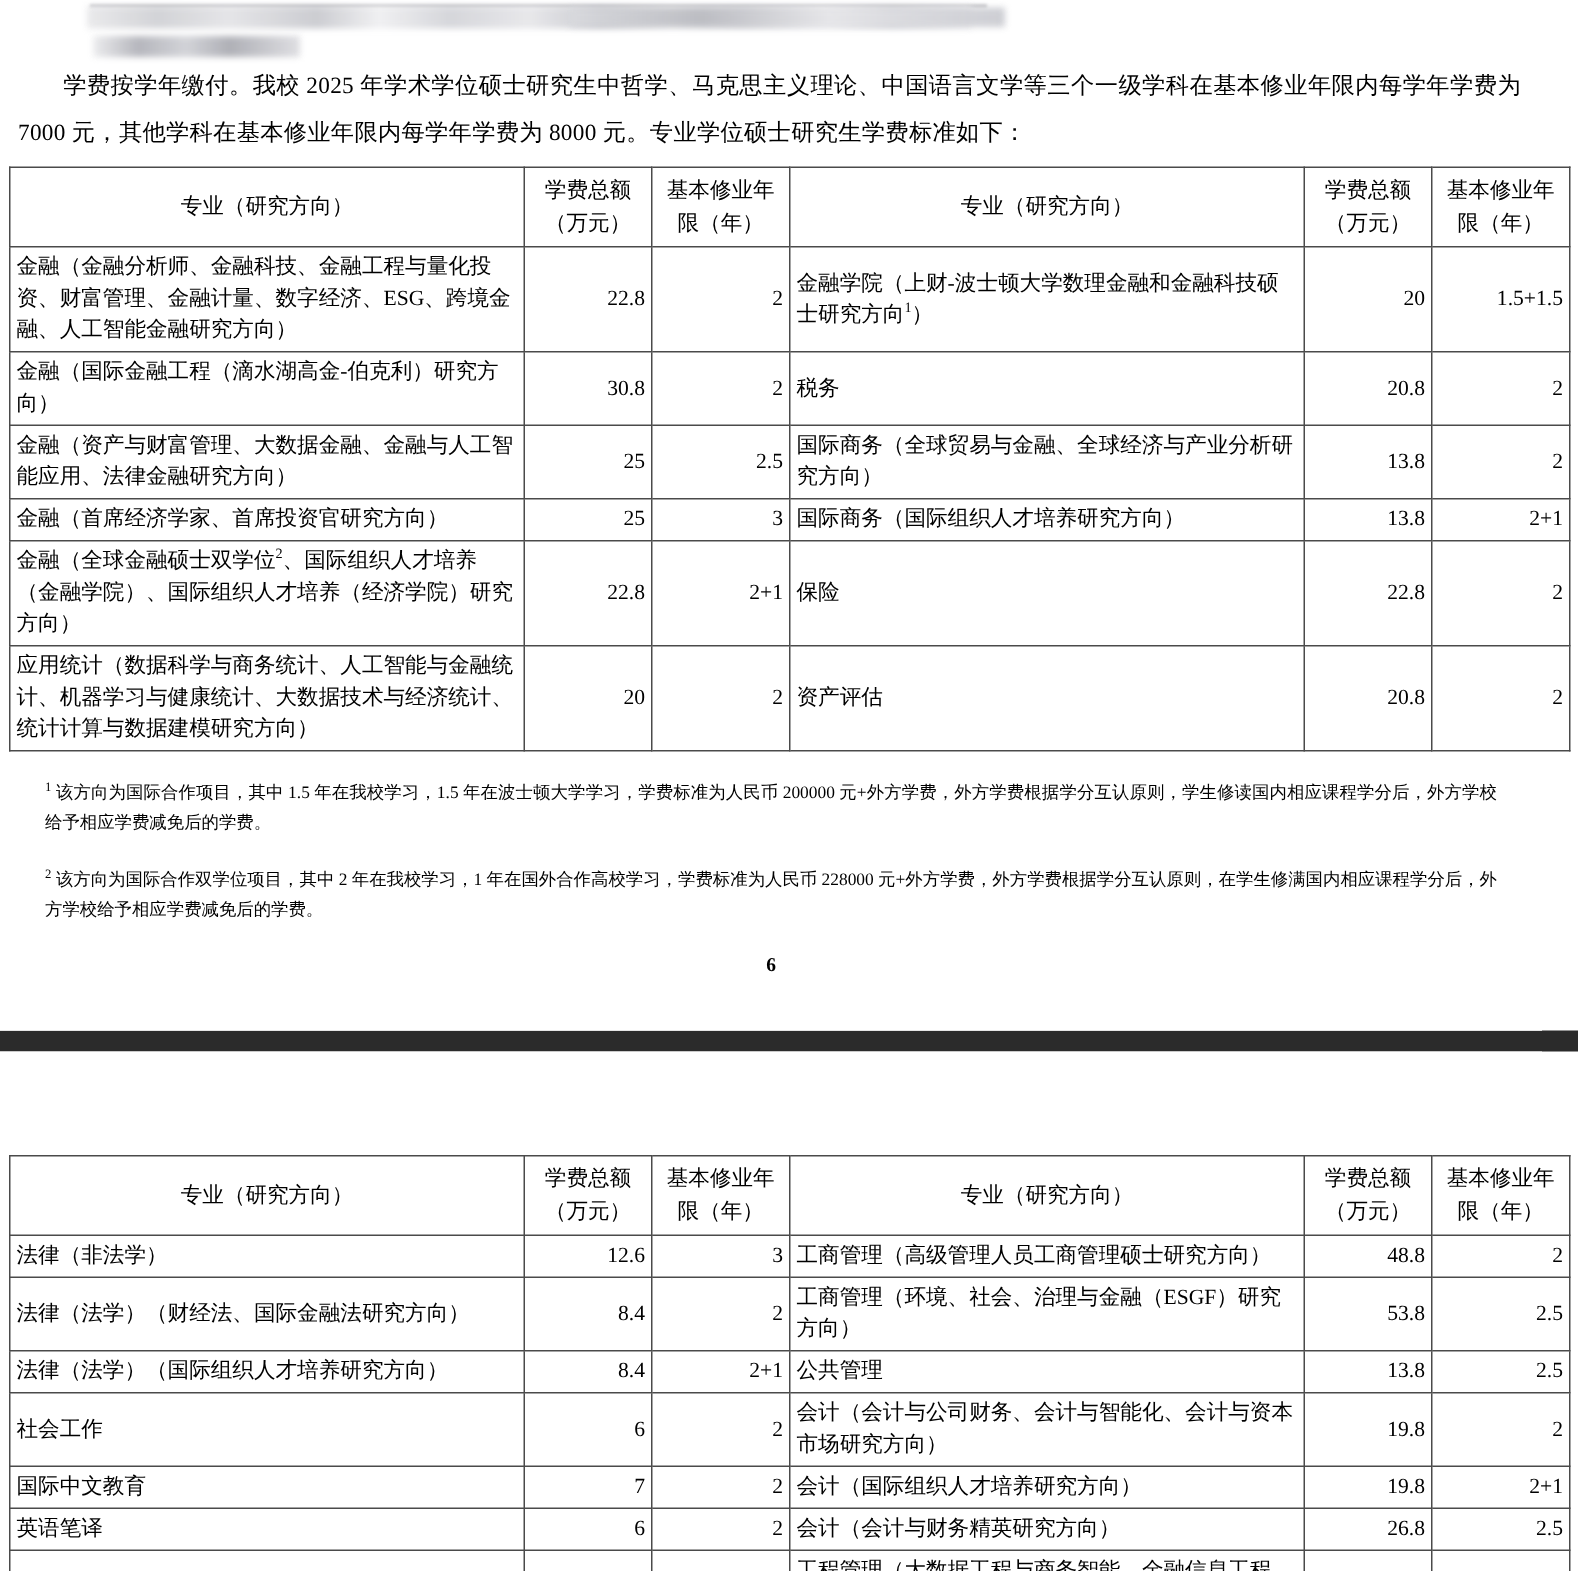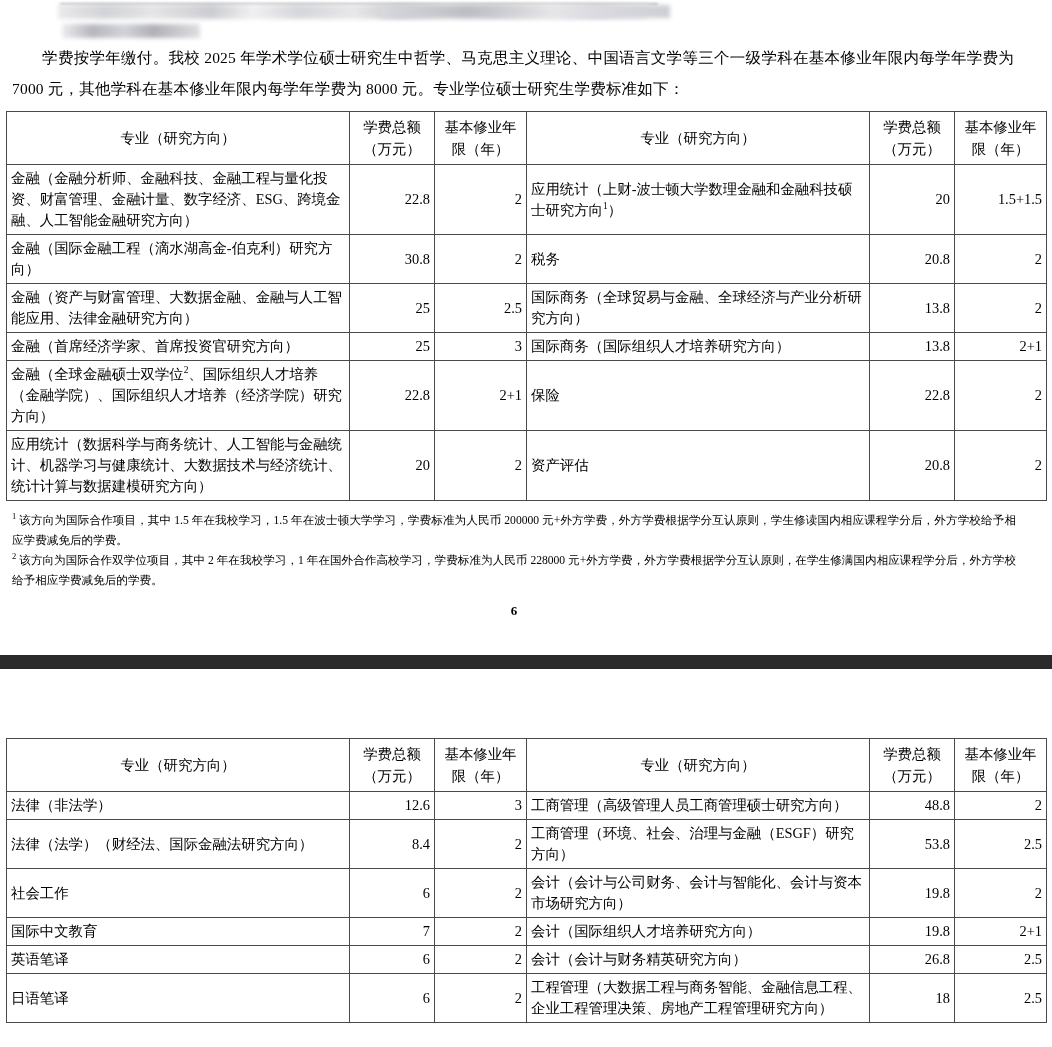--- a/index.html
+++ b/index.html
@@ -92,21 +92,21 @@
 
   sup { font-size: 9.5px; vertical-align: super; line-height: 0; }
 
   
   .footnotes {
     margin: 10px 12px 0 12px;
     font-size: 11.6px;
     line-height: 20px;
     text-align: justify;
   }
-  .footnotes p { margin: 0; padding: 0; }
+  .footnotes p { margin: 18px; padding: 0; }
   .fn-mark { font-size: 8.5px; vertical-align: super; line-height: 0; margin-right: 3px; }
 
   
   .page-number {
     text-align: center;
     font-size: 13px;
     font-weight: bold;
     margin-top: 12px;
   }
 
@@ -153,21 +153,21 @@
         <th>专业（研究方向）</th>
         <th><span>学费总额</span><br><span>（万元）</span></th>
         <th><span>基本修业年</span><br><span>限（年）</span></th>
       </tr>
     </thead>
     <tbody>
         <tr>
           <td class="major">金融（金融分析师、金融科技、金融工程与量化投资、财富管理、金融计量、数字经济、ESG、跨境金融、人工智能金融研究方向）</td>
           <td class="num">22.8</td>
           <td class="num">2</td>
-          <td class="major"><span>应用统计（上财-波士顿大学数理金融和金融科技硕士研究方向</span><sup>1</sup><span>）</span></td>
+          <td class="major"><span>金融学院（上财-波士顿大学数理金融和金融科技硕士研究方向</span><sup>1</sup><span>）</span></td>
           <td class="num">20</td>
           <td class="num">1.5+1.5</td>
         </tr>
         <tr>
           <td class="major">金融（国际金融工程（滴水湖高金-伯克利）研究方向）</td>
           <td class="num">30.8</td>
           <td class="num">2</td>
           <td class="major">税务</td>
           <td class="num">20.8</td>
           <td class="num">2</td>
@@ -252,20 +252,28 @@
         </tr>
         <tr>
           <td class="major">法律（法学）（财经法、国际金融法研究方向）</td>
           <td class="num">8.4</td>
           <td class="num">2</td>
           <td class="major">工商管理（环境、社会、治理与金融（ESGF）研究方向）</td>
           <td class="num">53.8</td>
           <td class="num">2.5</td>
         </tr>
         <tr>
+          <td class="major">法律（法学）（国际组织人才培养研究方向）</td>
+          <td class="num">8.4</td>
+          <td class="num">2+1</td>
+          <td class="major">公共管理</td>
+          <td class="num">13.8</td>
+          <td class="num">2.5</td>
+        </tr>
+        <tr>
           <td class="major">社会工作</td>
           <td class="num">6</td>
           <td class="num">2</td>
           <td class="major">会计（会计与公司财务、会计与智能化、会计与资本市场研究方向）</td>
           <td class="num">19.8</td>
           <td class="num">2</td>
         </tr>
         <tr>
           <td class="major">国际中文教育</td>
           <td class="num">7</td>

